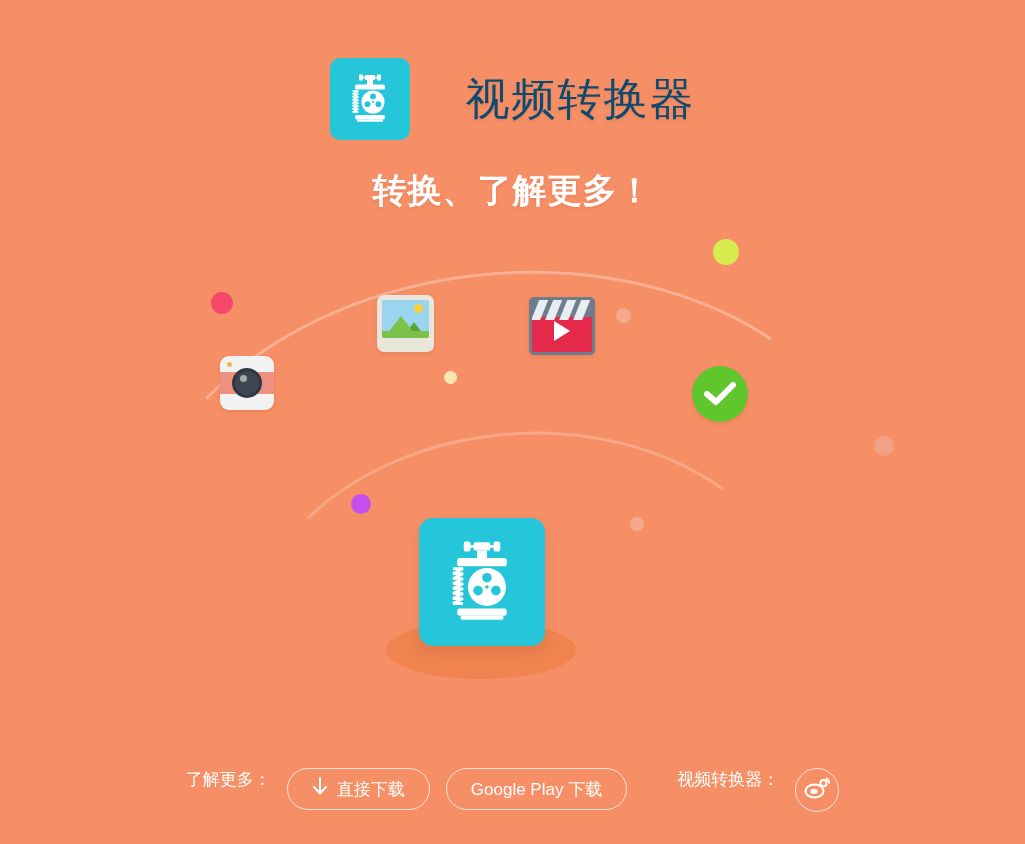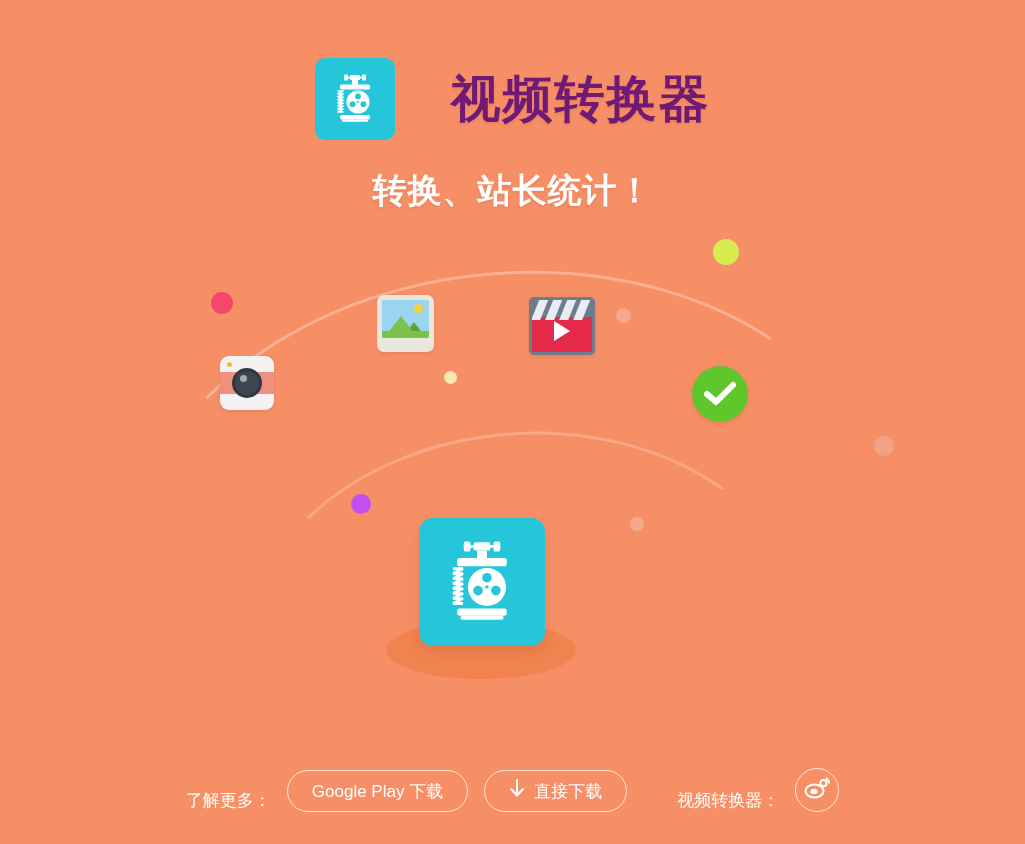--- a/index.html
+++ b/index.html
@@ -45,23 +45,23 @@
     gap: 56px;
   }
   .app-icon-sm {
     width: 80px; height: 82px;
     background: #26C6DA;
     border-radius: 10px;
     display: flex; align-items: center; justify-content: center;
     flex: none;
   }
   .app-title {
-    color: #701a75;
-    font-size: 50px;
-    font-weight: bold;
+    color: #0c4a6e;
+    font-size: 44px;
+    font-weight: normal;
     letter-spacing: 2px;
     text-shadow: 0 2px 3px rgba(180,80,50,0.22);
     white-space: nowrap;
   }
   .app-subtitle {
     position: absolute;
     left: 0; right: 0; top: 168px;
     text-align: center;
     color: #ffffff;
     font-size: 34px;
@@ -192,21 +192,21 @@
     border-radius: 14px;
     display: flex; align-items: center; justify-content: center;
     box-shadow: 0 6px 12px rgba(160,70,45,0.18);
   }
 
   
   .footer {
     position: absolute;
     left: 0; right: 0; bottom: 32px;
     display: flex;
-    align-items: flex-end;
+    align-items: flex-start;
     justify-content: center;
     gap: 16px;
   }
   .footer-label {
     color: #ffffff;
     font-size: 17px;
     white-space: nowrap;
   }
   .pill {
     height: 42px;
@@ -265,21 +265,21 @@
           <circle cx="29" cy="24.4" r="2.9"></circle>
           <circle cx="23.6" cy="32.2" r="2.9"></circle>
           <circle cx="34.4" cy="32.2" r="2.9"></circle>
           <circle cx="29" cy="30" r="1.1"></circle>
         </g>
       </svg>
     </div>
     <div class="app-title">视频转换器</div>
   </div>
 
-  <div class="app-subtitle">转换、站长统计！</div>
+  <div class="app-subtitle">转换、了解更多！</div>
 
   <div class="float" style="left:220px;top:356px;">
     <div class="camera-icon">
       <div class="camera-band"></div>
       <div class="camera-led"></div>
       <div class="camera-lens"></div>
     </div>
   </div>
 
   <div class="float" style="left:377px;top:295px;">
@@ -334,30 +334,30 @@
         <circle cx="34.4" cy="32.2" r="2.9"></circle>
         <circle cx="29" cy="30" r="1.1"></circle>
       </g>
     </svg>
   </div>
 
   <div class="footer">
     <div class="footer-label">了解更多：</div>
 
     <div class="pill">
-      <span>Google Play 下载</span>
-    </div>
-
-    <div class="pill">
       <span>
         <svg width="16" height="20" viewBox="0 0 16 20" aria-hidden="true">
           <path d="M8 1 V16 M2 10 L8 16.5 L14 10" stroke="#ffffff" stroke-width="2" fill="none" stroke-linecap="round" stroke-linejoin="round"></path>
         </svg>
       </span>
       <span>直接下载</span>
+    </div>
+
+    <div class="pill">
+      <span>Google Play 下载</span>
     </div>
 
     <div class="gap-lg"></div>
 
     <div class="footer-label">视频转换器：</div>
 
     <div class="pill pill-round">
       <span>
         <svg width="26" height="24" viewBox="0 0 26 24" aria-hidden="true">
           <ellipse cx="10.5" cy="15" rx="9" ry="6.6" fill="none" stroke="#ffffff" stroke-width="2"></ellipse>

